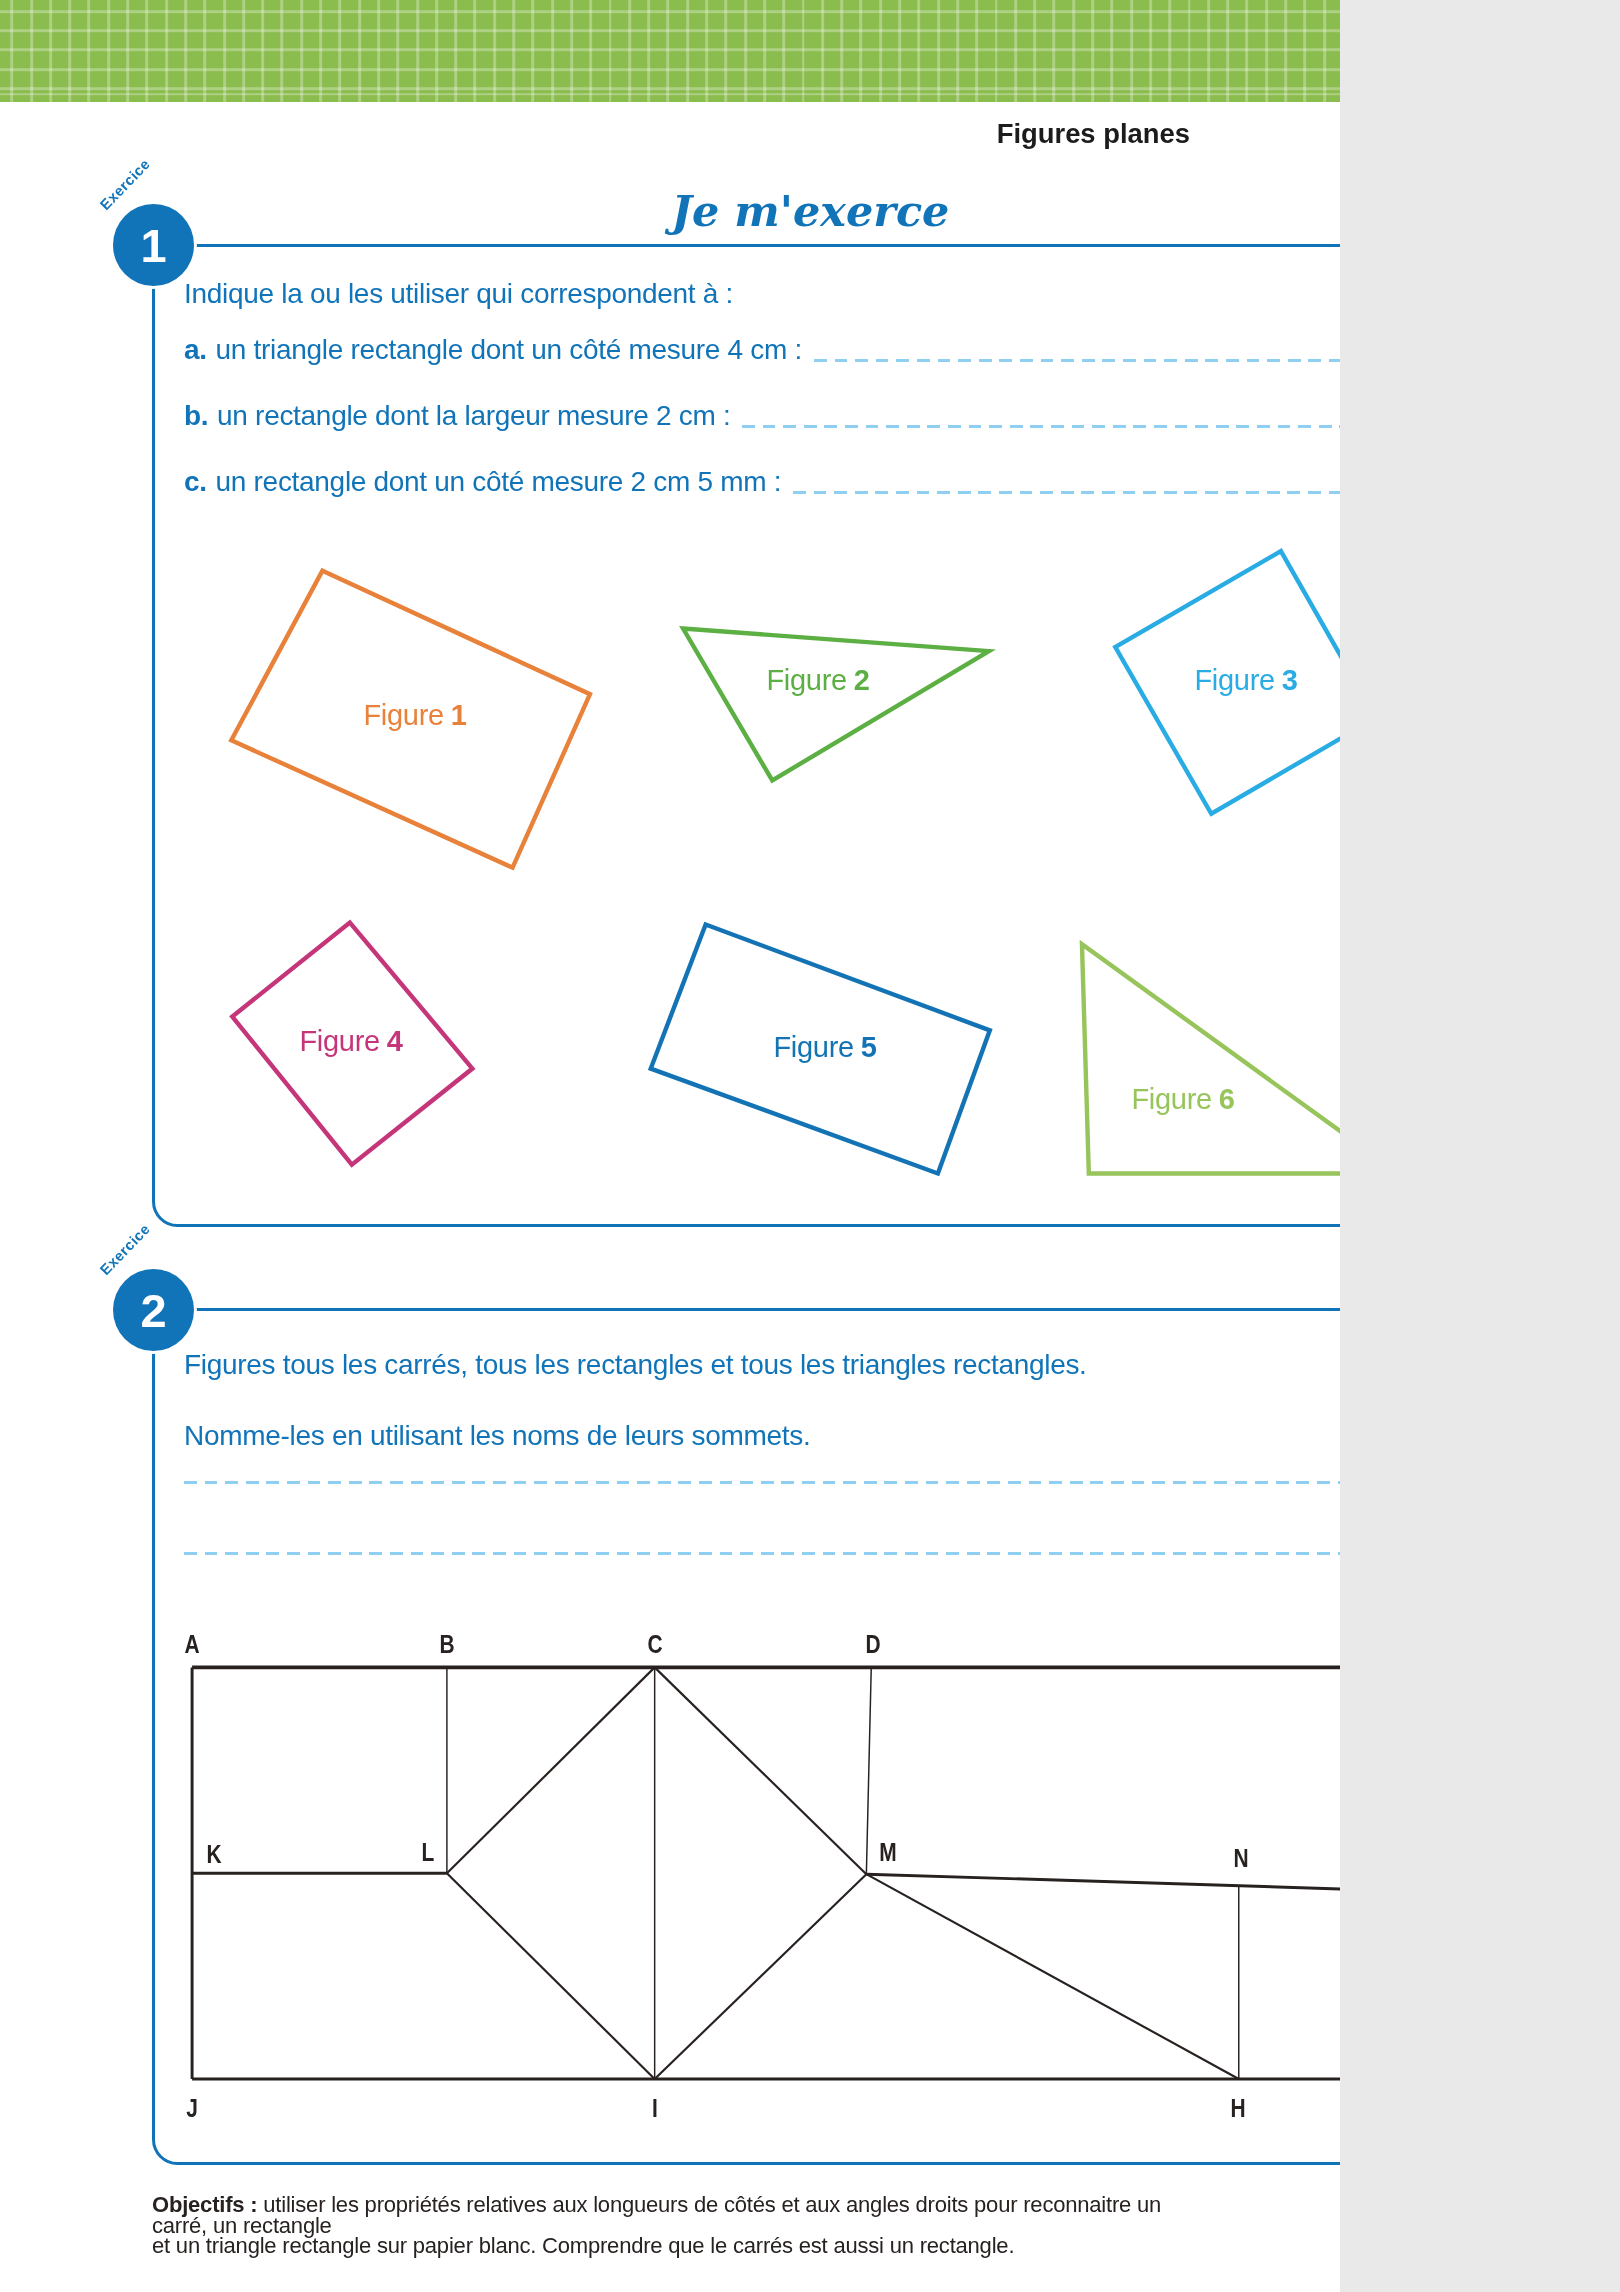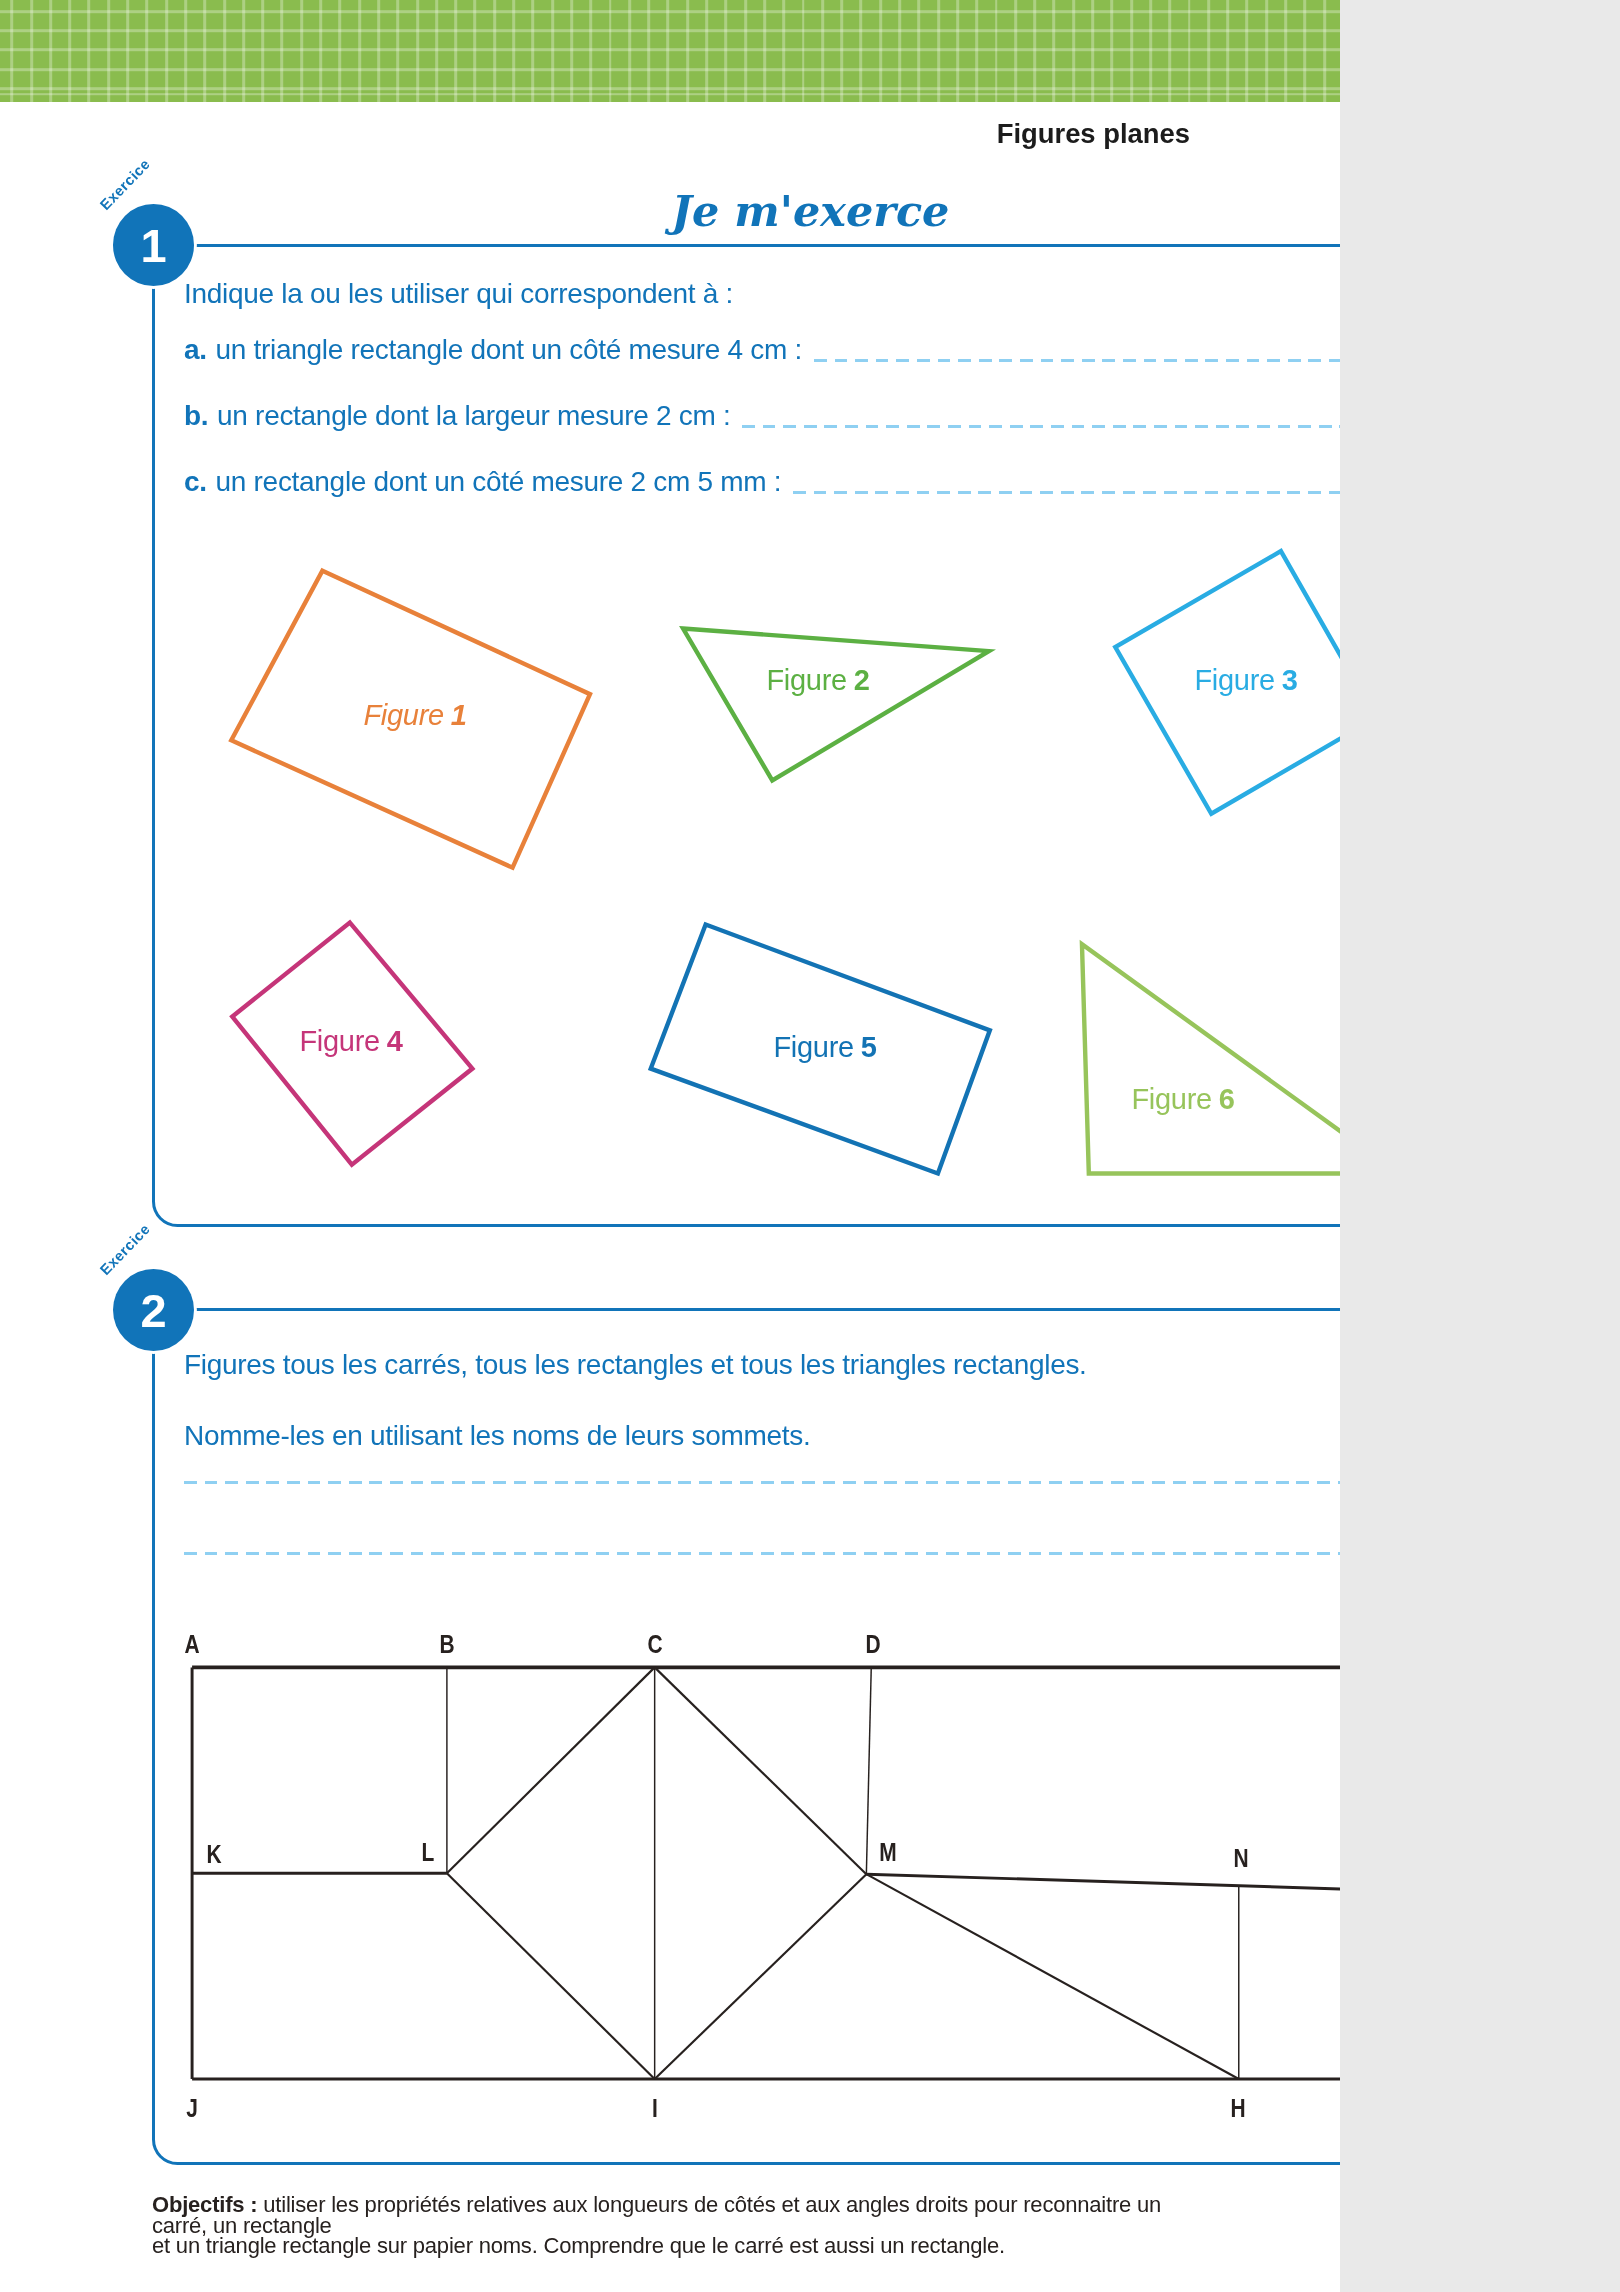--- a/index.html
+++ b/index.html
@@ -121,21 +121,21 @@
       <line x1="196" y1="1911" x2="456" y2="1911" stroke="#27211f" stroke-width="3"></line>
       <line x1="668" y1="1701" x2="456" y2="1911" stroke="#27211f" stroke-width="2.2"></line>
       <line x1="668" y1="1701" x2="884" y2="1912" stroke="#27211f" stroke-width="2.2"></line>
       <line x1="456" y1="1911" x2="668" y2="2121" stroke="#27211f" stroke-width="2.2"></line>
       <line x1="884" y1="1912" x2="668" y2="2121" stroke="#27211f" stroke-width="2.2"></line>
       <line x1="884" y1="1912" x2="1264" y2="2121" stroke="#27211f" stroke-width="2.2"></line>
       <line x1="884" y1="1912" x2="1462" y2="1930" stroke="#27211f" stroke-width="3"></line>
       <line x1="1264" y1="1924" x2="1264" y2="2121" stroke="#27211f" stroke-width="1.5"></line>
     </svg>
   <div id="label-layer">
-      <div class="fig-label" style="left: 415px; top: 715px; color: rgb(232, 129, 58); font-style: italic;"><span>Figure</span><b>1</b></div>
+      <div class="fig-label" style="left: 415px; top: 715px; color: rgb(232, 129, 58);"><span>Figure</span><b>1</b></div>
       <div class="fig-label" style="left: 818px; top: 680px; color: rgb(92, 176, 67);"><span>Figure</span><b>2</b></div>
       <div class="fig-label" style="left: 1246px; top: 680px; color: rgb(41, 172, 227);"><span>Figure</span><b>3</b></div>
       <div class="fig-label" style="left: 351px; top: 1041px; color: rgb(197, 53, 121);"><span>Figure</span><b>4</b></div>
       <div class="fig-label" style="left: 825px; top: 1047px; color: rgb(19, 115, 180);"><span>Figure</span><b>5</b></div>
       <div class="fig-label" style="left: 1183px; top: 1099px; color: rgb(151, 196, 91);"><span>Figure</span><b>6</b></div>
       <div class="vertex-label" style="left: 192px; top: 1644px;">A</div>
       <div class="vertex-label" style="left: 447px; top: 1644px;">B</div>
       <div class="vertex-label" style="left: 655px; top: 1644px;">C</div>
       <div class="vertex-label" style="left: 873px; top: 1644px;">D</div>
       <div class="vertex-label" style="left: 1433px; top: 1644px;">E</div>
@@ -146,20 +146,20 @@
       <div class="vertex-label" style="left: 1416px; top: 1859px;">F</div>
       <div class="vertex-label" style="left: 192px; top: 2108px;">J</div>
       <div class="vertex-label" style="left: 655px; top: 2108px;">I</div>
       <div class="vertex-label" style="left: 1238px; top: 2108px;">H</div>
       <div class="vertex-label" style="left: 1433px; top: 2108px;">G</div>
     </div>
 
   <div class="footer">
     <b>Objectifs :</b>
     <span>utiliser les propriétés relatives aux longueurs de côtés et aux angles droits pour reconnaitre un carré, un rectangle</span><br>
-    <span>et un triangle rectangle sur papier noms. Comprendre que le carré est aussi un rectangle.</span>
+    <span>et un triangle rectangle sur papier blanc. Comprendre que le carrés est aussi un rectangle.</span>
   </div>
   <div class="page-num">
     <span>15</span>
   </div>
 
 </div>
 
 
 </body></html>

